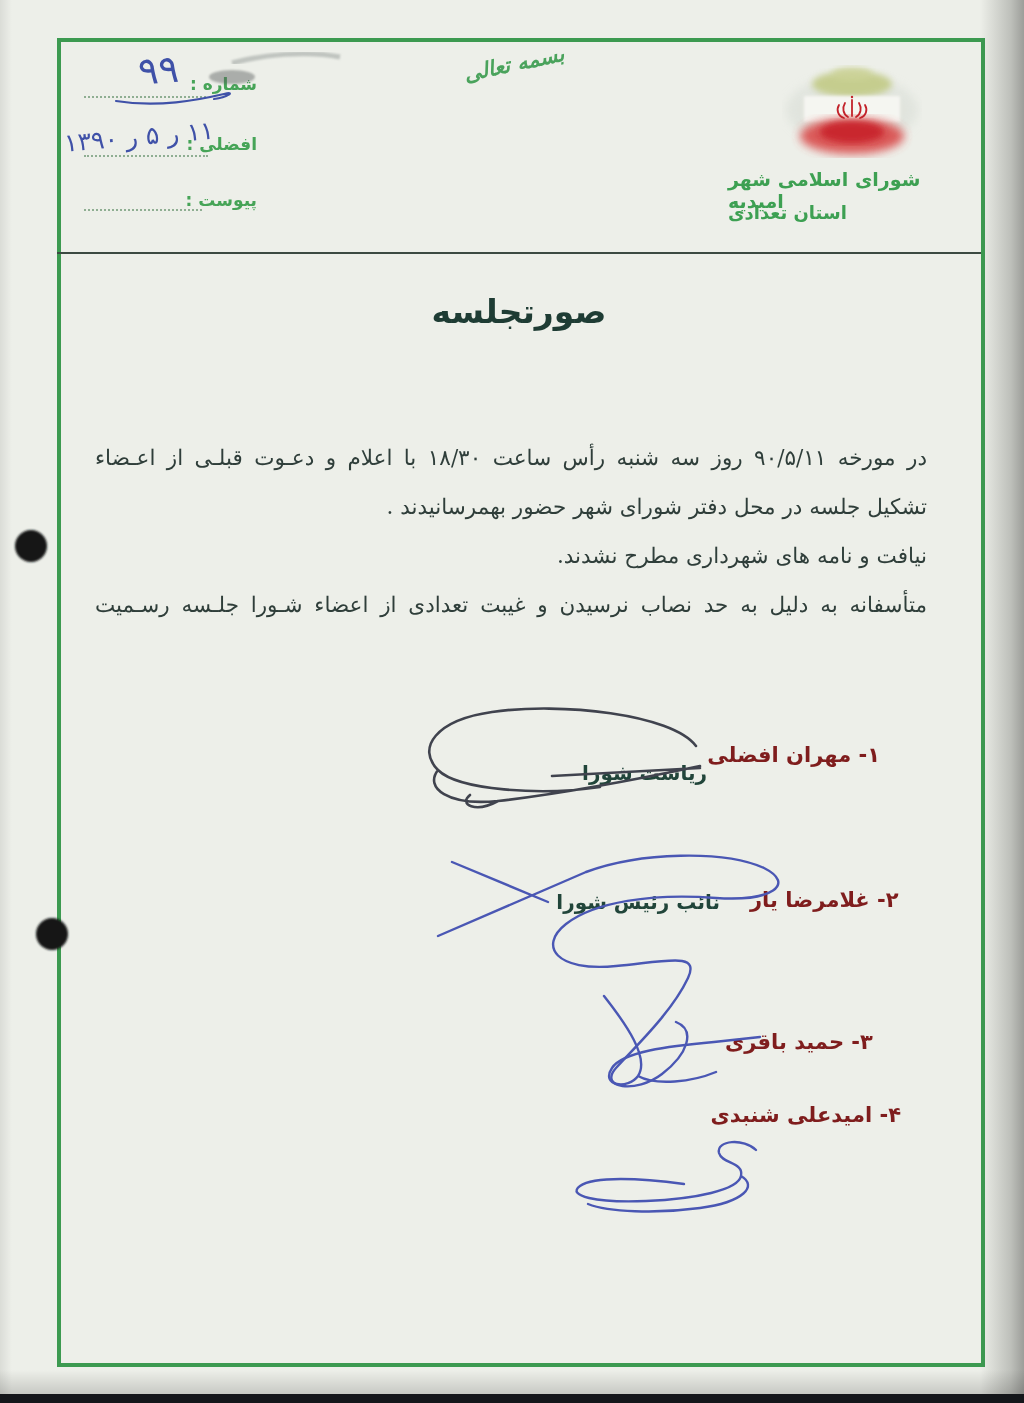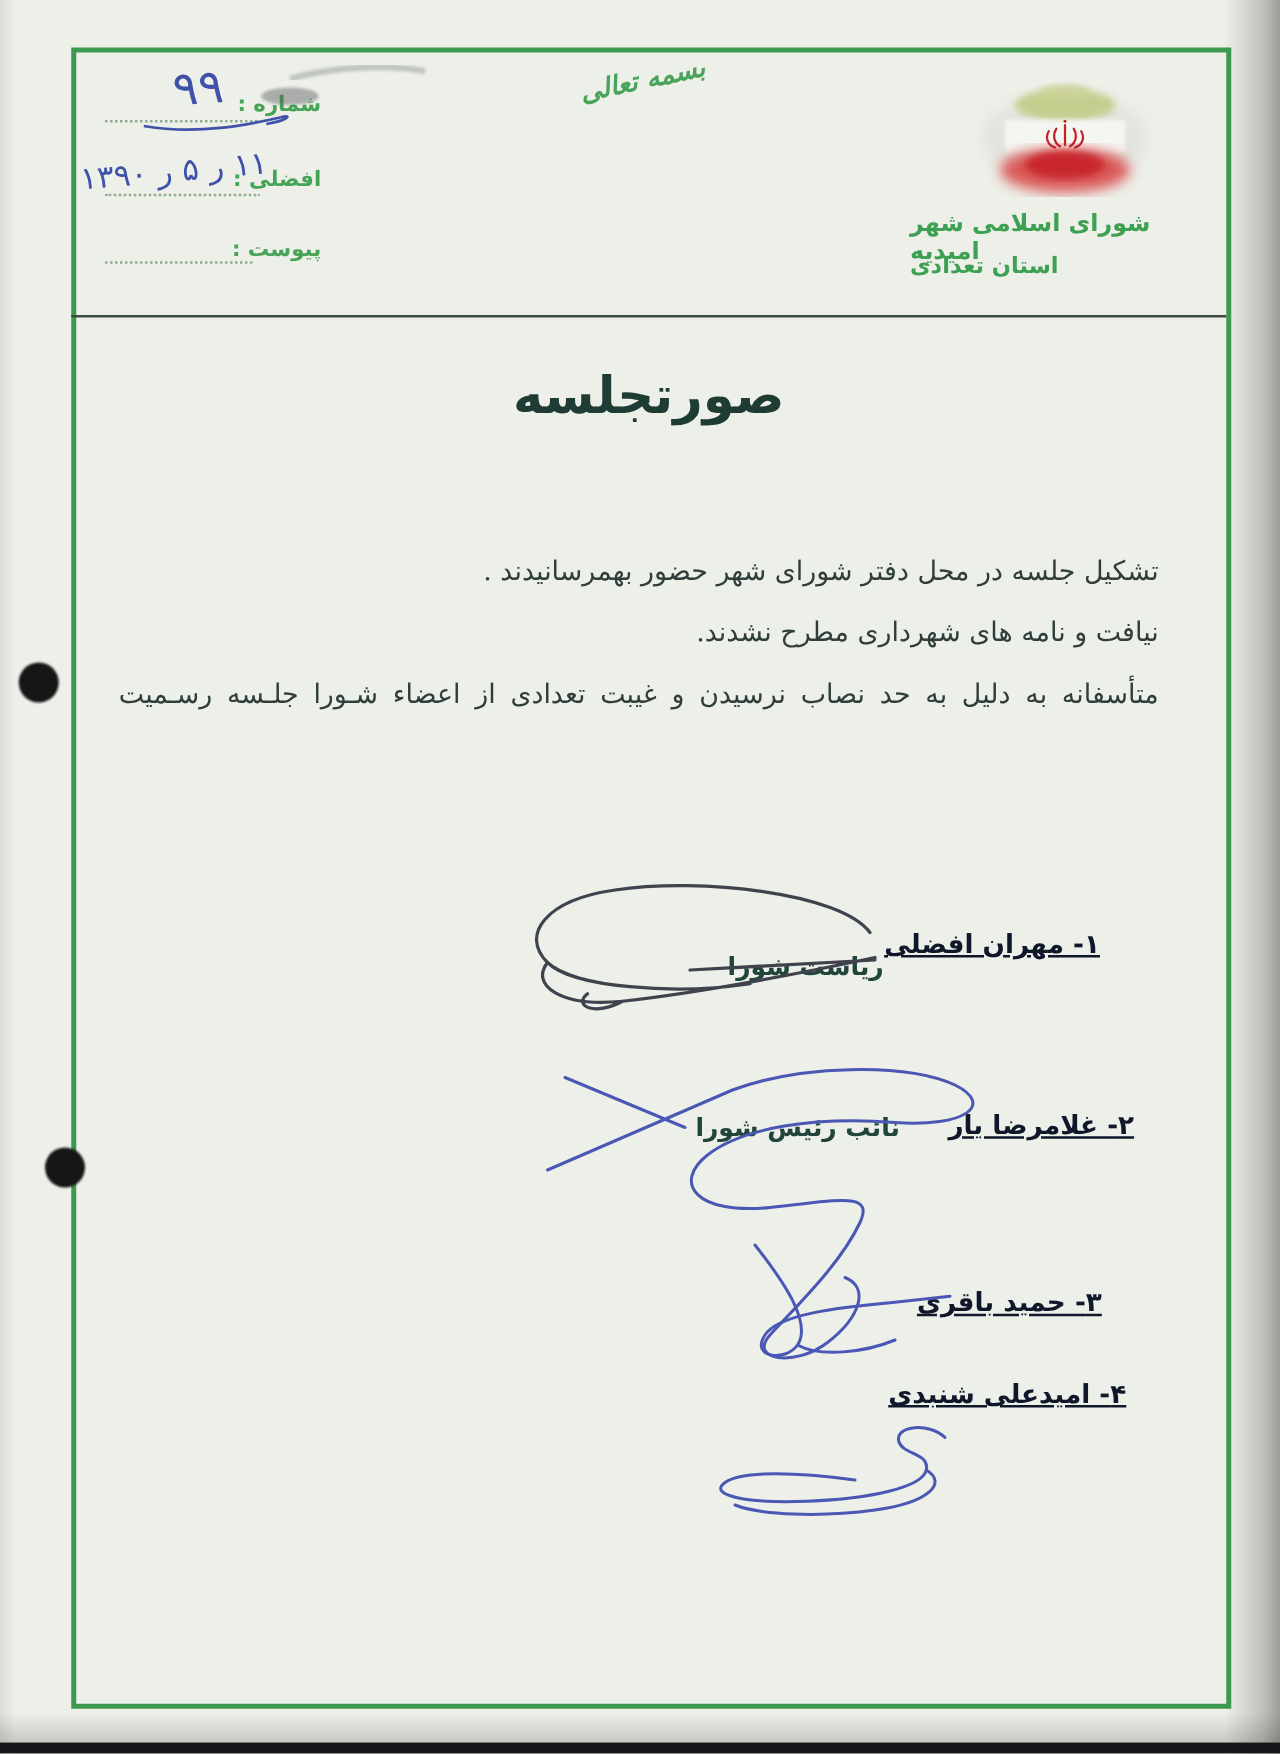--- a/index.html
+++ b/index.html
@@ -39,36 +39,36 @@
   }
   
   .org-line{ position:absolute; left:728px; width:244px; text-align:left;
     color:#3da052; font-weight:bold; direction:rtl; }
   .org1{ top:168px; font-size:19px; }
   .org2{ top:202px; font-size:18px; }
   .emblem{ position:absolute; left:782px; top:62px; width:140px; height:96px; }
   
   .doc-title{
     position:absolute; left:57px; top:292px; width:924px; text-align:center;
-    color:#1e3c34; font-size:41px; font-weight:bold; direction:rtl;
+    color:#1e3c34; font-size:33px; font-weight:bold; direction:rtl;
   }
   
   .body-block{
     position:absolute; left:95px; top:433px; width:832px; direction:rtl;
     color:#2f3e3a; font-size:21.5px; line-height:49px;
     font-family:"DejaVu Serif","Liberation Serif",serif;
   }
   .body-line{ display:block; }
   .just{ text-align:justify; text-align-last:justify; }
   .right{ text-align:right; }
   .u{ text-decoration:underline; text-underline-offset:4px; }
   
   .sig-name{
-    position:absolute; color:#0f172a; font-weight:bold; font-size:21px;
-    direction:rtl; white-space:nowrap; text-align:center;text-decoration:underline;
+    position:absolute; color:#7f1d1d; font-weight:bold; font-size:21px;
+    direction:rtl; white-space:nowrap; text-align:left;
   }
   .sig-role{
     position:absolute; color:#21453a; font-weight:bold; font-size:20px;
     direction:rtl; white-space:nowrap; text-align:center;
   }
   
   .overlay{ position:absolute; left:0; top:0; width:1024px; height:1403px; pointer-events:none; }
   
   .edge-right{
     position:absolute; right:0; top:0; width:44px; height:100%;
@@ -135,20 +135,21 @@
         <circle cx="70" cy="35" r="1.2" fill="#c2222a" stroke="none"></circle>
       </g>
     </svg>
   </div>
   <div class="org-line org1">شورای اسلامی شهر امیدیه</div>
   <div class="org-line org2">استان تعدادی</div>
 
   <div class="doc-title">صورتجلسه</div>
 
   <div class="body-block">
+    <span class="body-line just">در مورخه ۹۰/۵/۱۱ روز سه شنبه رأس ساعت ۱۸/۳۰ با اعلام و دعـوت قبلـی از اعـضاء</span>
     <span class="body-line right">تشکیل جلسه در محل دفتر شورای شهر حضور بهمرسانیدند .</span>
     <span class="body-line right">نیافت و نامه های شهرداری مطرح نشدند.</span>
     <span class="body-line just">متأسفانه به دلیل به حد نصاب نرسیدن و غیبت تعدادی از اعضاء شـورا جلـسه رسـمیت</span>
   </div>
 
   <div class="sig-name" style="left:715px; top:743px; width:165px;">۱- مهران افضلی</div>
   <div class="sig-role" style="left:573px; top:761px; width:122px;margin-left:12px;">ریاست شورا</div>
 
   <div class="sig-name" style="left:750px; top:888px; width:166px;">۲- غلامرضا یار</div>
   <div class="sig-role" style="left:592px; top:890px; width:128px;">نائب رئیس شورا</div>

